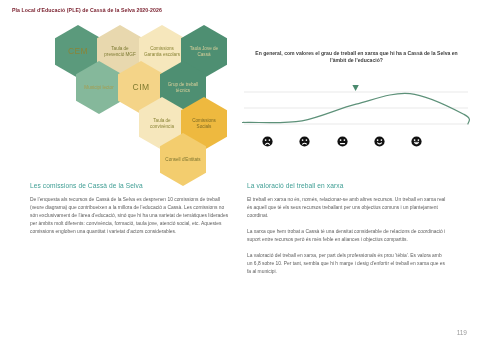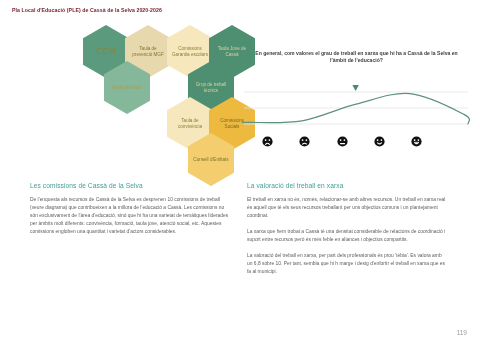--- a/index.html
+++ b/index.html
@@ -25,21 +25,20 @@
   
   #hex-diagram{position:absolute;left:42px;top:20px;width:210px;height:165px;}
   .hex{
     position:absolute;
     width:46px;height:53px;
     clip-path:polygon(50% 0%,100% 25%,100% 75%,50% 100%,0% 75%,0% 25%);
     display:flex;align-items:center;justify-content:center;
     text-align:center;
     box-sizing:border-box;
     padding:2px 4px;
-    margin-left:28px;
   }
   .hex .hex-label{
     font-size:4.6px;line-height:5.6px;
     font-weight:normal;
     word-break:break-word;
   }
   .hex.big .hex-label{font-size:8.5px;letter-spacing:.4px;}
   .hex.green{background:#5b9a7c;}
   .hex.green .hex-label{color:#8a8538;}
   .hex.green-dark{background:#4e8f72;}
@@ -118,20 +117,23 @@
       </div>
       <div class="hex cream" style="left: 97px; top: 5px;">
         <span class="hex-label">Comissions Garantia escolars</span>
       </div>
       <div class="hex green-dark" style="left: 139px; top: 5px;">
         <span class="hex-label">Taula Jove de Cassà</span>
       </div>
       <div class="hex green-pale" style="left: 34px; top: 41px;">
         <span class="hex-label">Municipi lector</span>
       </div>
+      <div class="hex gold big" style="left: 76px; top: 41px;">
+        <span class="hex-label">CIM</span>
+      </div>
       <div class="hex green-dark" style="left: 118px; top: 41px;">
         <span class="hex-label">Grup de treball tècnics</span>
       </div>
       <div class="hex cream" style="left: 97px; top: 77px;">
         <span class="hex-label">Taula de convivència</span>
       </div>
       <div class="hex gold-deep" style="left: 139px; top: 77px;">
         <span class="hex-label">Comissions Socials</span>
       </div>
       <div class="hex gold-mid" style="left: 118px; top: 113px;">

